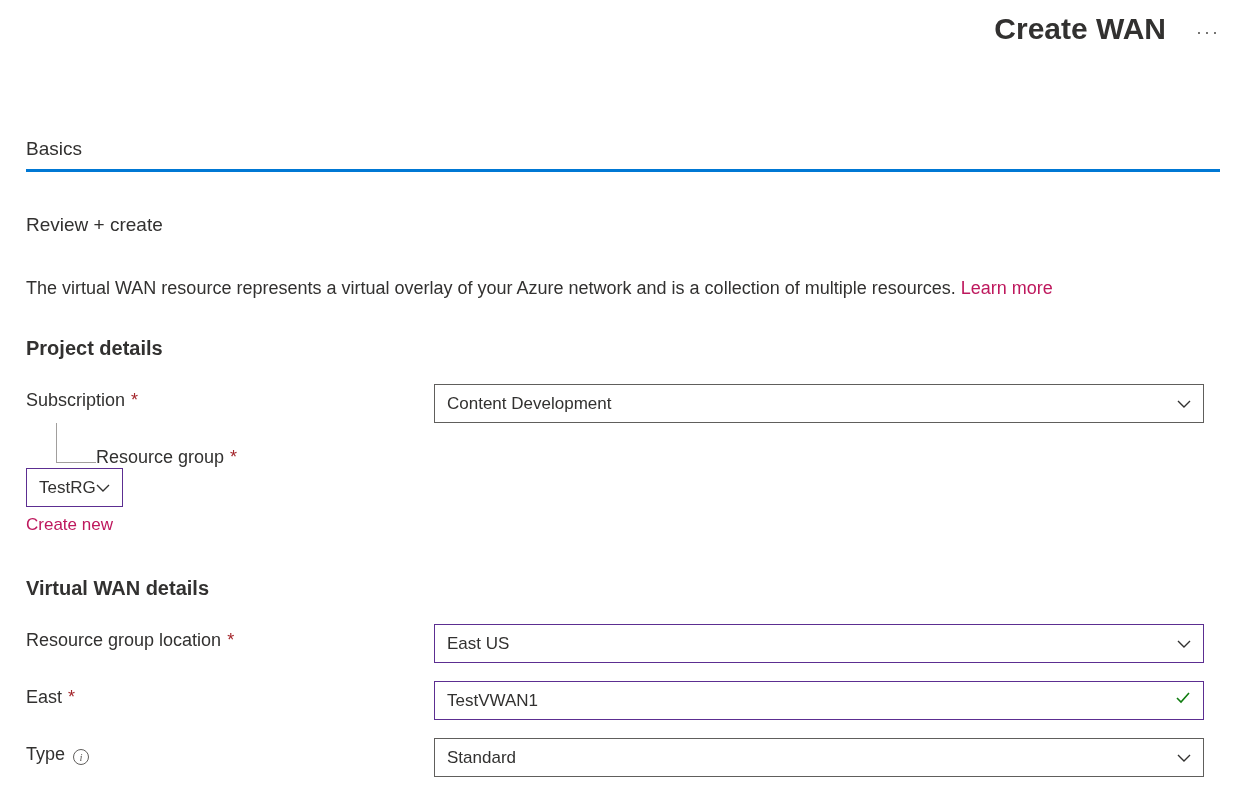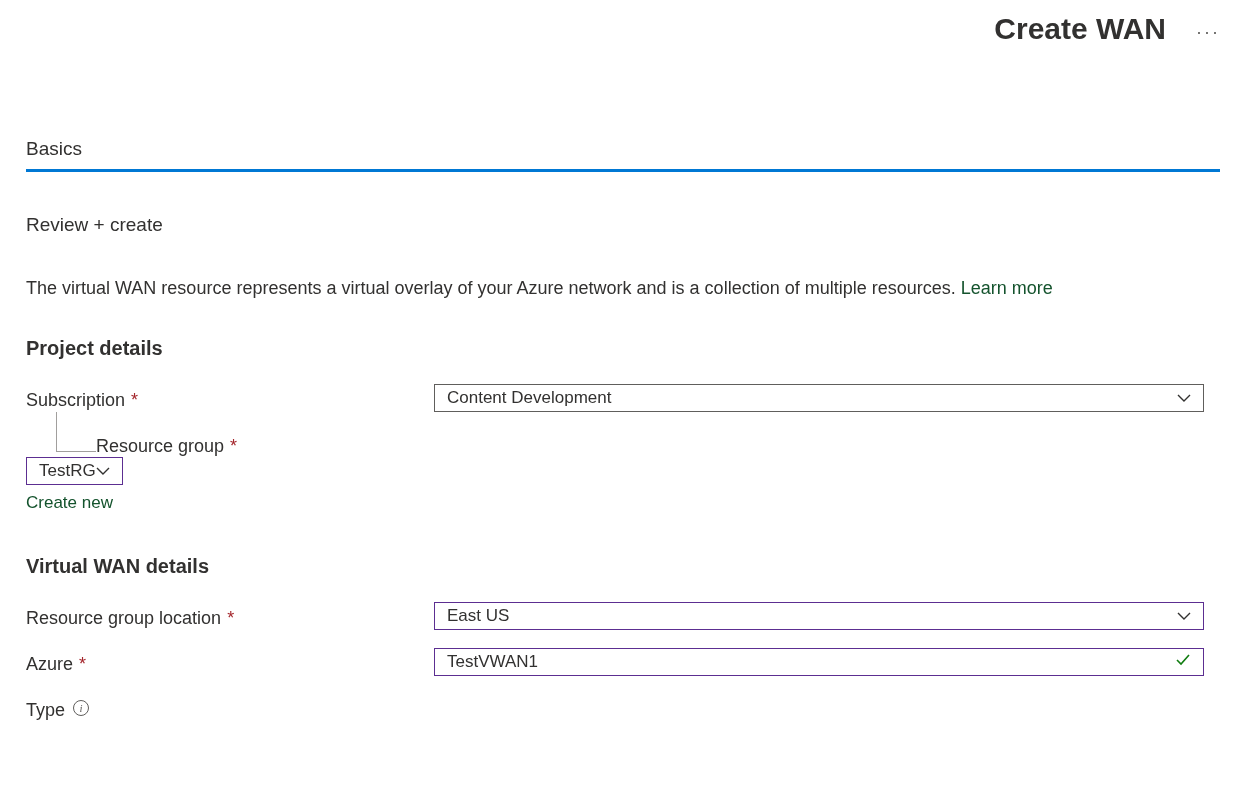--- a/index.html
+++ b/index.html
@@ -59,21 +59,21 @@
       background: #0078d4;
     }
     .description {
       font-size: 18px;
       color: #323130;
       margin-bottom: 36px;
       line-height: 1.4;
       max-width: 1180px;
     }
     .link {
-      color: #14532d;
+      color: #be185d;
       text-decoration: none;
       cursor: pointer;
     }
     .section-title {
       font-size: 20px;
       font-weight: 600;
       color: #323130;
       margin-bottom: 24px;
     }
     .section-title.second {
@@ -84,21 +84,21 @@
       align-items: flex-start;
       margin-bottom: 18px;
     }
     .form-row.indented .form-label-wrap {
       padding-left: 70px;
     }
     .form-label-wrap {
       width: 408px;
       flex-shrink: 0;
       display: flex;
-      align-items: flex-start;
+      align-items: flex-end;
       gap: 6px;
       padding-top: 6px;
     }
     .form-label {
       font-size: 18px;
       color: #323130;
     }
     .required {
       color: #a4262c;
       font-size: 18px;
@@ -117,21 +117,21 @@
       color: #605e5c;
       cursor: pointer;
       margin-left: 2px;
     }
     .form-control-wrap {
       flex: 1;
       max-width: 770px;
     }
     .dropdown, .textinput {
       width: 100%;
-      height: 28px;
+      height: 39px;
       border: 1px solid #605e5c;
       background: #ffffff;
       padding: 0 12px;
       font-size: 17px;
       color: #323130;
       display: flex;
       align-items: center;
       justify-content: space-between;
       cursor: pointer;
       position: relative;
@@ -250,33 +250,43 @@
         <svg viewBox="0 0 14 8">
             <path d="M1 1 L7 7 L13 1" stroke="#323130" stroke-width="1.4" fill="none"></path>
           </svg>
       </span>
     </div>
   </div>
 </div>
 
 <div class="form-row">
   <div class="form-label-wrap">
-    <span class="form-label">Azure</span>
+    <span class="form-label">East</span>
     <span class="required">*</span>
   </div>
   <div class="form-control-wrap">
     <div class="textinput validated">
       <span>TestVWAN1</span>
       <span class="checkmark">
         <svg viewBox="0 0 16 16">
             <path d="M2 8 L6 12 L14 3" stroke="#107c10" stroke-width="1.6" fill="none"></path>
           </svg>
       </span>
     </div>
   </div>
 </div>
 
 <div class="form-row">
   <div class="form-label-wrap">
     <span class="form-label">Type</span>
     <span class="info-icon">i</span>
   </div>
+  <div class="form-control-wrap">
+    <div class="dropdown">
+      <span>Standard</span>
+      <span class="chevron">
+        <svg viewBox="0 0 14 8">
+            <path d="M1 1 L7 7 L13 1" stroke="#323130" stroke-width="1.4" fill="none"></path>
+          </svg>
+      </span>
+    </div>
+  </div>
 </div>
 
 </body></html>

